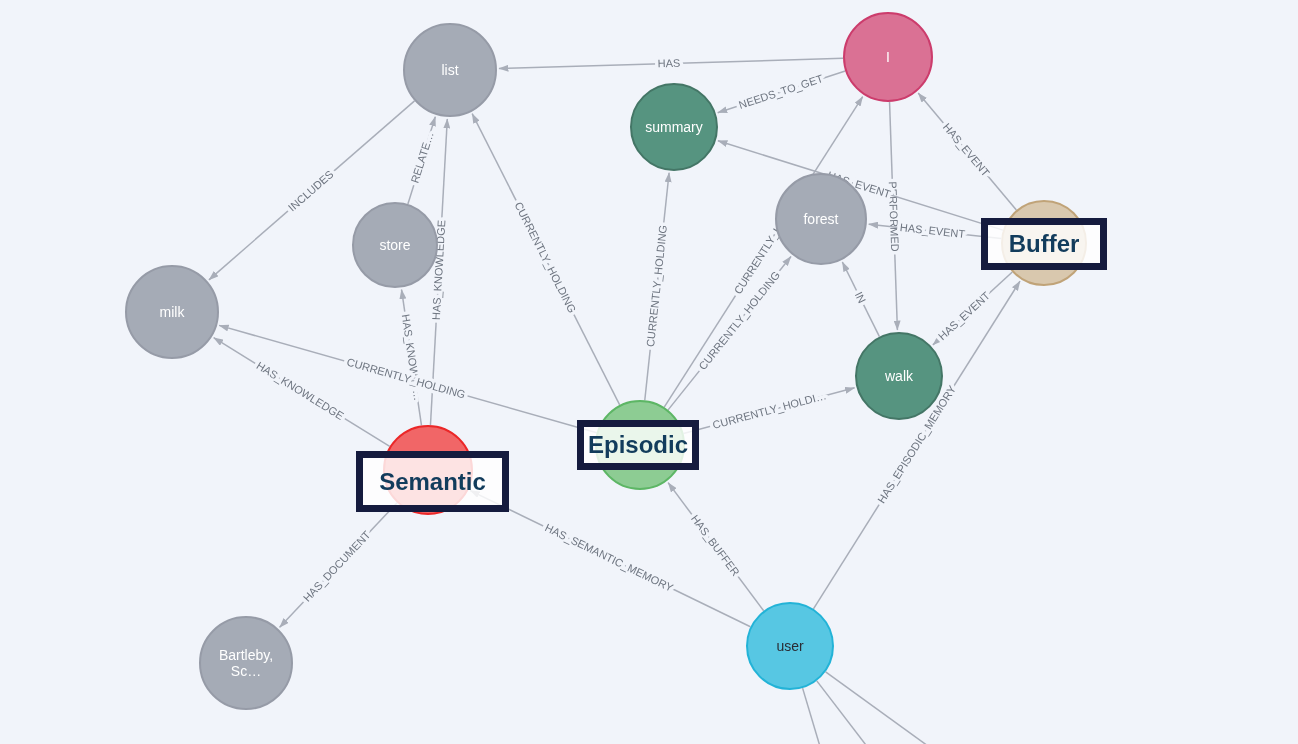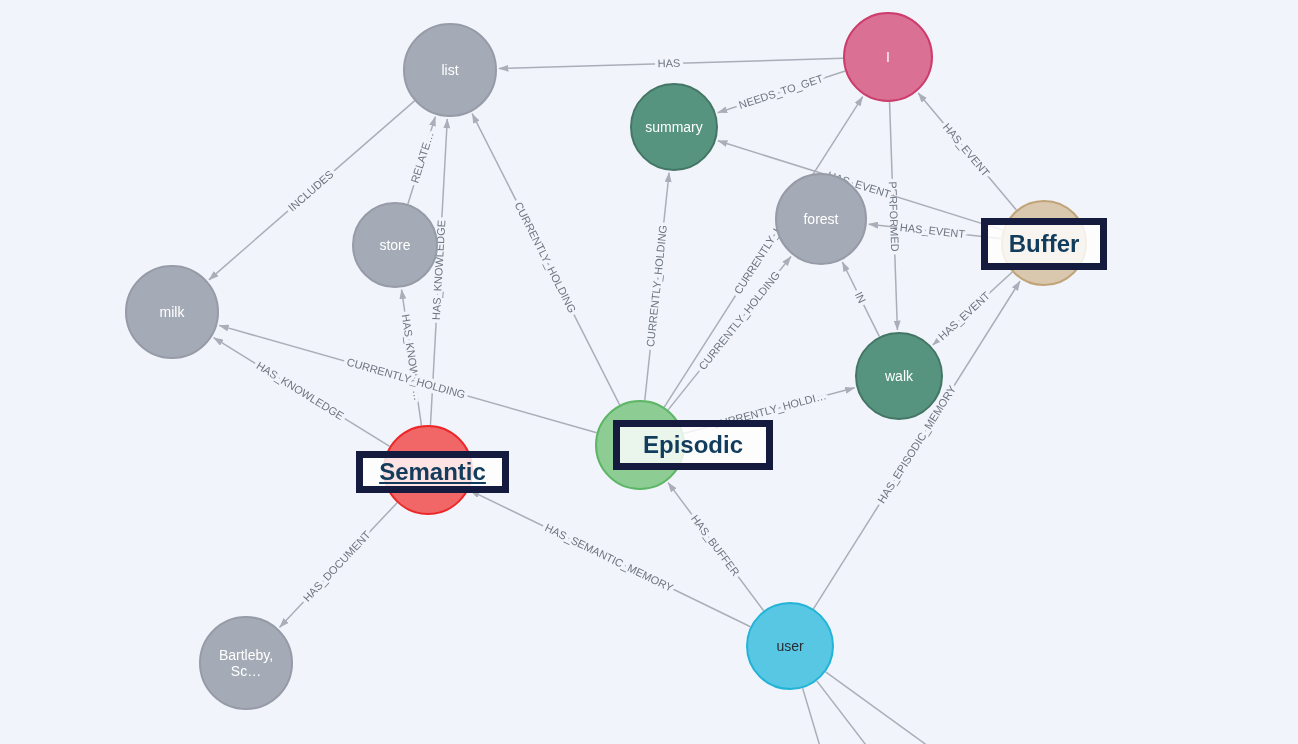--- a/index.html
+++ b/index.html
@@ -166,16 +166,16 @@
           <text x="246" y="663" text-anchor="middle" font-size="14" fill="#ffffff" class="node-label"><tspan x="246" dy="-0.20000000000000007em">Bartleby,</tspan><tspan x="246" dy="1.1em">Sc…</tspan></text>
         </g>
         <g>
           <circle cx="790" cy="646" r="43" fill="#57c7e3" stroke="#23b3d7" stroke-width="2"></circle>
           <text x="790" y="646" text-anchor="middle" font-size="14" fill="#2a2c34" class="node-label" dy="0.35em">user</text>
         </g>
       </g>
   </svg>
   <div id="annotations-layer">
       <div class="annotation" style="left: 981px; top: 218px; width: 126px; height: 52px; border: 7px solid rgb(21, 27, 62); background: rgba(255, 255, 255, 0.82); color: rgb(18, 60, 92);">Buffer</div>
-      <div class="annotation" style="left: 577px; top: 420px; width: 160px; height: 50px; border: 7px solid rgb(21, 27, 62); background: rgba(255, 255, 255, 0.82); color: rgb(18, 60, 92); margin-left: 36px;">Episodic</div>
-      <div class="annotation" style="left: 356px; top: 451px; width: 153px; height: 42px; border: 7px solid rgb(21, 27, 62); background: rgba(255, 255, 255, 0.82); color: rgb(18, 60, 92); text-decoration: underline;">Semantic</div>
+      <div class="annotation" style="left: 577px; top: 420px; width: 122px; height: 50px; border: 7px solid rgb(21, 27, 62); background: rgba(255, 255, 255, 0.82); color: rgb(18, 60, 92);">Episodic</div>
+      <div class="annotation" style="left: 356px; top: 451px; width: 153px; height: 61px; border: 7px solid rgb(21, 27, 62); background: rgba(255, 255, 255, 0.82); color: rgb(18, 60, 92);">Semantic</div>
     </div>
 </div>
 
 </body></html>

